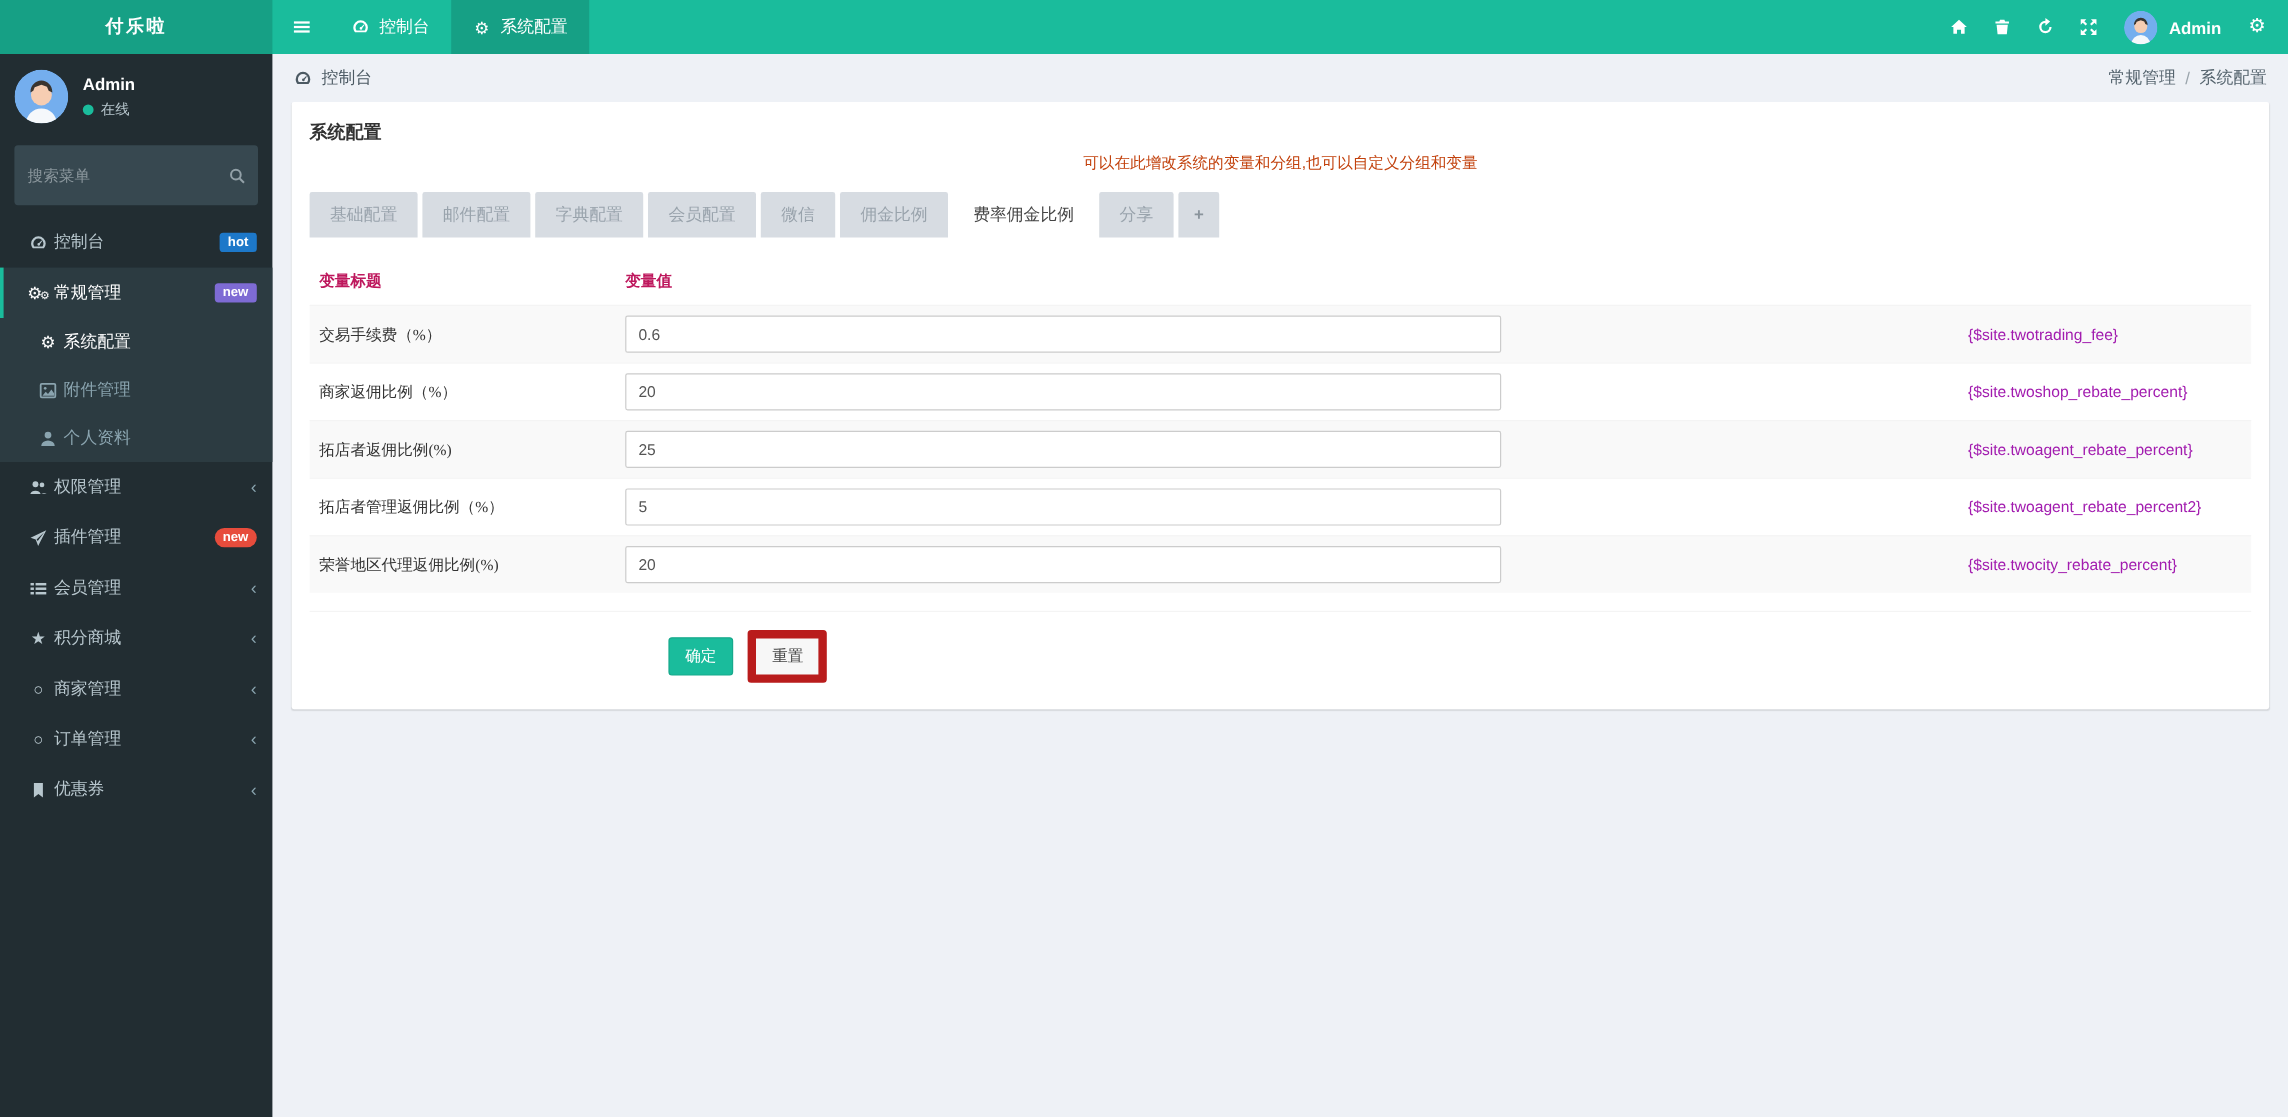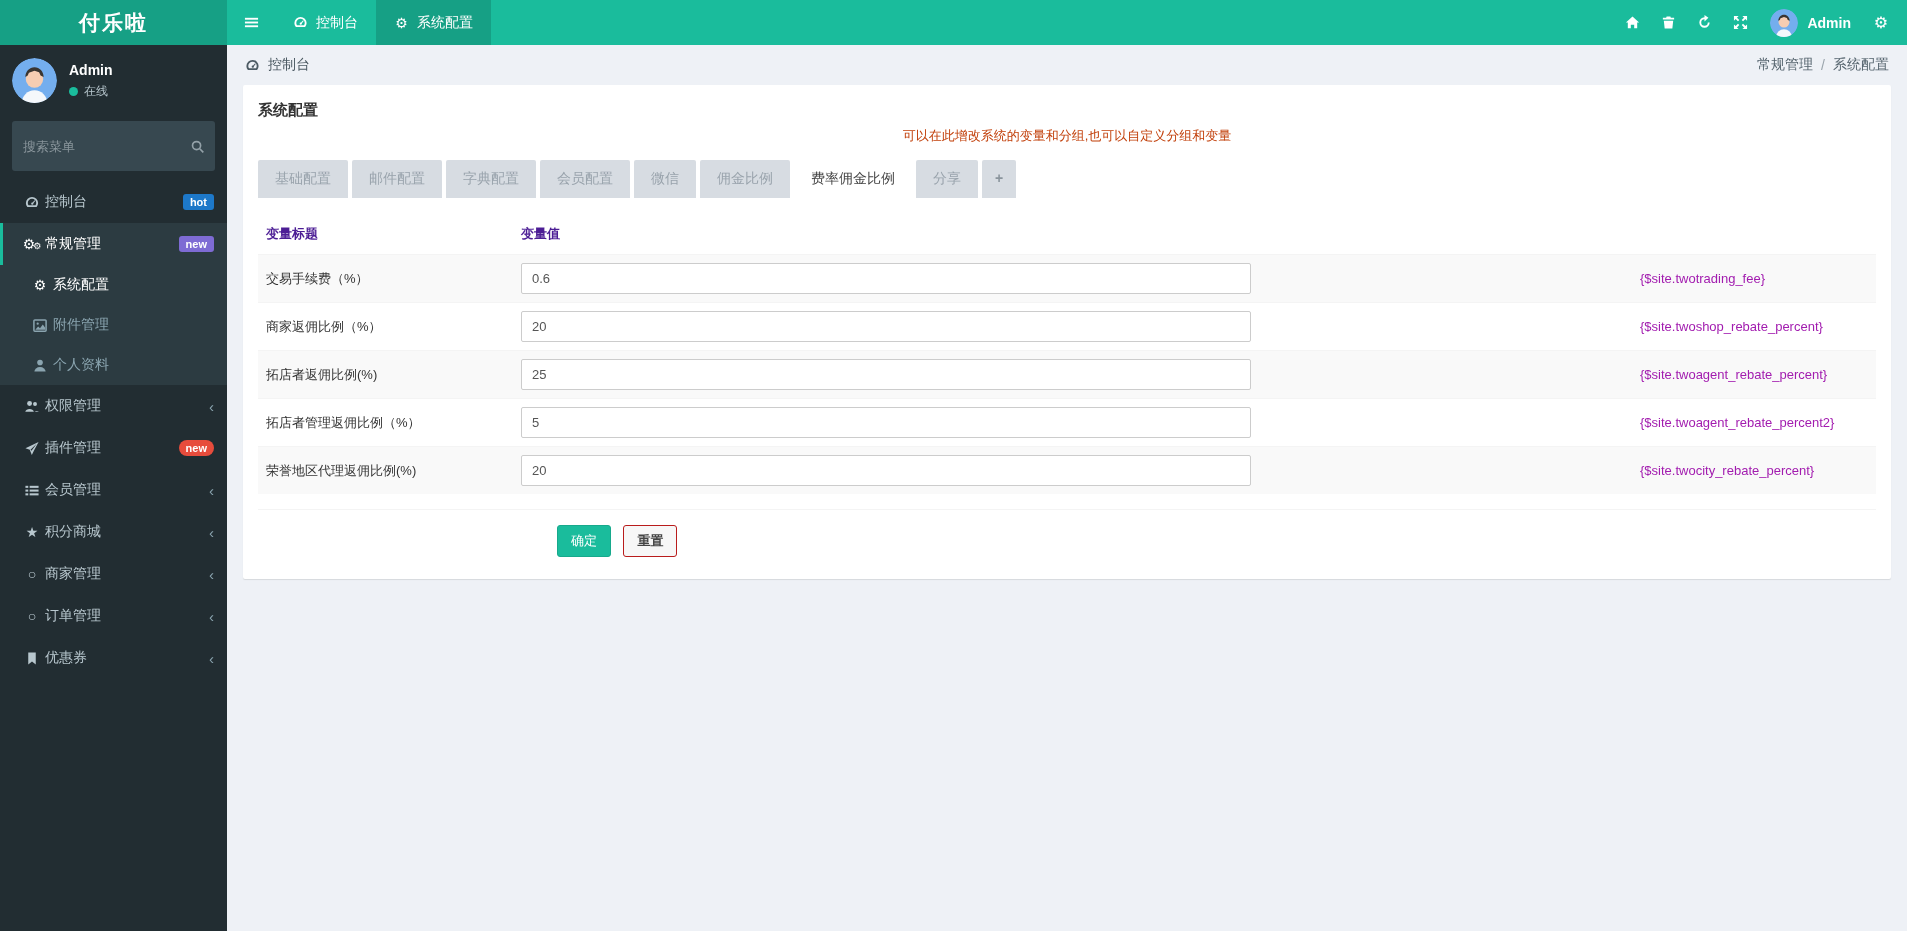--- a/index.html
+++ b/index.html
@@ -7,21 +7,21 @@
   body {
     font-family: "Liberation Sans", "DejaVu Sans", sans-serif;
     background:#eef1f6; overflow:hidden; color:#333;
   }
   .icon { display:inline-flex; width:15px; height:15px; align-items:center; justify-content:center; flex-shrink:0; }
   .icon svg { width:100%; height:100%; fill:currentColor; }
   .uicon { font-style:normal; line-height:1; }
 
   
   .topbar { display:flex; height:45px; background:#1abc9c; }
-  .logo { width:227px; background:#16a085; color:#fff; font-size:21px; font-weight:bold;
+  .logo { width:227px; background:#16a085; color:#fff; font-size:15px; font-weight:bold;
           display:flex; align-items:center; justify-content:center; letter-spacing:2px; }
   .nav { flex:1; display:flex; align-items:stretch; color:#fff; }
   .hamburger { width:48px; display:flex; align-items:center; justify-content:center; cursor:pointer; }
   .nav-item { display:flex; align-items:center; gap:8px; padding:0 18px; font-size:14px; cursor:pointer; }
   .nav-item.active { background:#16a085; }
   .nav-right { margin-left:auto; display:flex; align-items:center; padding-right:8px; }
   .nav-icon-btn { width:36px; height:45px; display:flex; align-items:center; justify-content:center; cursor:pointer; }
   .admin-chip { display:flex; align-items:center; gap:9px; padding:0 12px; font-size:14px; font-weight:bold; cursor:pointer; }
   .avatar-sm { width:28px; height:28px; border-radius:50%; overflow:hidden; }
 
@@ -70,34 +70,34 @@
   .panel-sub { font-size:13px; color:#c2410c; margin-top:7px;text-align:center; }
 
   .tabs { display:flex; gap:4px; margin-top:15px; }
   .tab { background:#d7dce2; color:#99a3ac; padding:10px 17px; font-size:14px;
          border-radius:2px 2px 0 0; cursor:pointer; white-space:nowrap; }
   .tab.active { background:#fff; color:#444; }
   .tab.tab-add { padding:10px 13px; color:#8a949c; font-weight:bold; }
 
   .grid-row { display:grid; grid-template-columns:255px 1119px 1fr; align-items:center; }
   .table-head { margin-top:16px; }
-  .table-head > div { padding:11px 8px; font-weight:bold; font-size:13px; color:#4c1d95; }
+  .table-head > div { padding:11px 8px; font-weight:bold; font-size:13px; color:#be185d; }
   .data-row { min-height:48px; border-top:1px solid #f4f4f4; font-size:13px; }
   .data-row.striped { background:#f9f9f9; }
   .cell { padding:0 8px; }
-  .row-label { color:#333; }
+  .row-label { color:#333;font-family:Liberation Serif, serif; }
   .form-input { width:730px; height:31px; border:1px solid #ccc; border-radius:2px;
                 padding:0 10px; font-size:13px; color:#555; outline:none; background:#fff; }
   .var-name { color:#a21caf; }
 
   .actions { margin-top:15px; border-top:1px solid #f4f4f4; padding-top:15px; }
   .btn { font-size:13px; border-radius:3px; padding:6px 13px; cursor:pointer;
          font-family:inherit;margin-left:36px; }
   .btn-submit { background:#1abc9c; border:1px solid #17a98c; color:#fff; }
-  .btn-reset { background:#f7f7f7; border:1px solid #b91c1c; color:#444; margin-left:8px;font-weight:bold; }
+  .btn-reset { background:#f7f7f7; border:7px solid #b91c1c; color:#444; margin-left:8px; }
 </style>
 </head>
 <body>
 
 <header class="topbar">
   <div class="logo">付乐啦</div>
   <nav class="nav">
     <div class="hamburger">
       <span class="icon">
         <svg viewBox="0 0 16 16">

